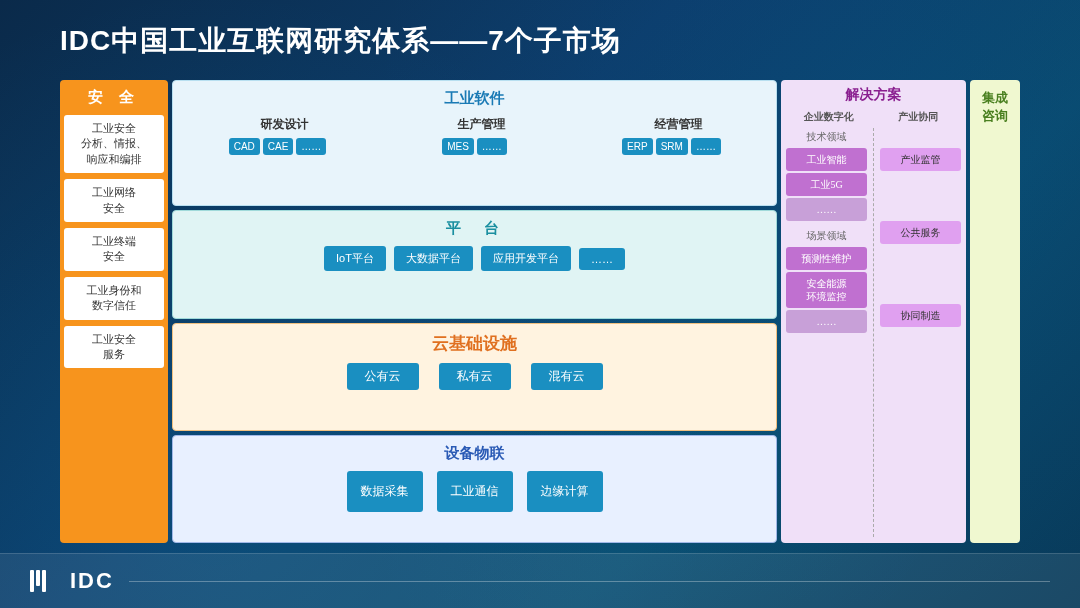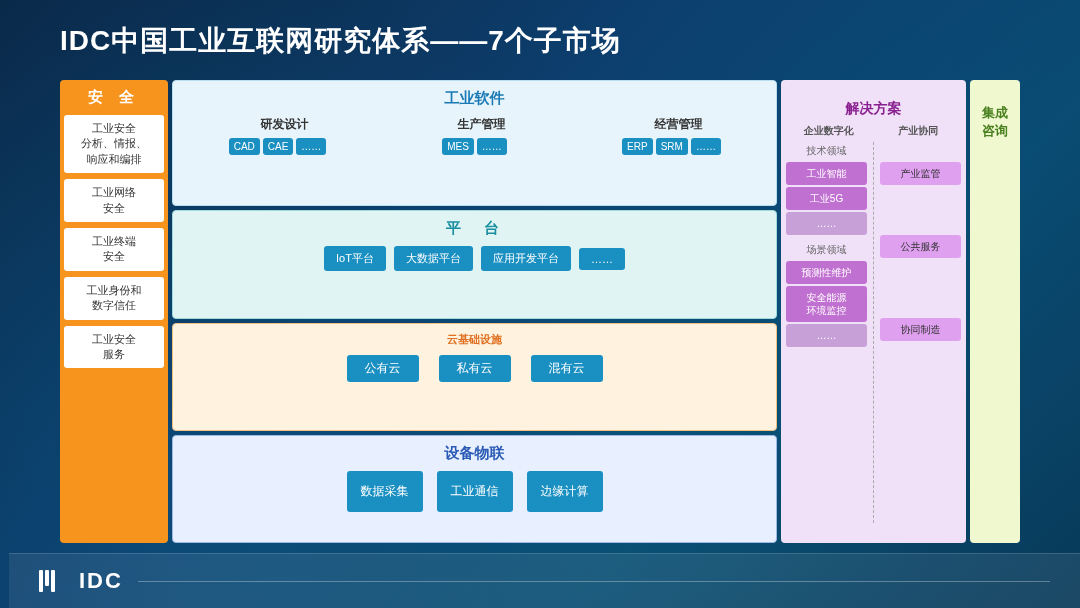--- a/index.html
+++ b/index.html
@@ -168,21 +168,21 @@
       background: #fff3e0;
       border-radius: 4px;
       padding: 8px 10px;
       flex: 1;
       border: 1px solid #f0c080;
       display: flex;
       flex-direction: column;
       align-items: center;
     }
     .cloud-title {
-      font-size: 11px;
+      font-size: 17px;
       font-weight: bold;
       color: #e07020;
       margin-bottom: 8px;
     }
     .cloud-tags {
       display: flex;
       flex-direction: row;
       gap: 20px;
     }
     .cloud-tag {
@@ -226,21 +226,21 @@
       width: 185px;
       flex-shrink: 0;
       display: flex;
       flex-direction: row;
       gap: 4px;
     }
     .solutions-left {
       flex: 1;
       background: #f0e0f8;
       border-radius: 4px;
-      padding: 20px 5px;
+      padding: 6px 5px;
       display: flex;
       flex-direction: column;
     }
     .solutions-header {
       text-align: center;
       font-size: 14px;
       font-weight: bold;
       color: #8a2090;
       margin-bottom: 6px;
     }
@@ -279,35 +279,35 @@
     
     .integration-col {
       width: 50px;
       flex-shrink: 0;
       background: #f0f8d0;
       border-radius: 4px;
       display: flex;
       flex-direction: column;
       align-items: center;
       justify-content: flex-start;
-      padding: 24px 4px;
+      padding: 9px 4px;
     }
     .integration-title {
       font-size: 13px;
       font-weight: bold;
       color: #4a8020;
       writing-mode: horizontal-tb;
       text-align: center;
       line-height: 1.4;
     }
     
     .footer {
       position: absolute;
       bottom: 0;
-      left: 9px;
+      left: 0;
       right: 0;
       height: 55px;
       background: rgba(255,255,255,0.08);
       border-top: 1px solid rgba(255,255,255,0.15);
       display: flex;
       align-items: center;
       padding: 0 30px;
     }
     .idc-logo {
       display: flex;
@@ -412,21 +412,21 @@
 
   <div class="solutions-col">
     <div class="solutions-left">
       <div class="solutions-header">解决方案</div>
       <div class="solutions-sub-headers">
         <div class="solutions-sub-header">企业数字化</div>
         <div class="solutions-sub-header">产业协同</div>
       </div>
       <div style="display:flex;flex-direction:row;gap:4px;flex:1;">
 
-        <div style="flex:1;display:flex;flex-direction:column;gap:2px;">
+        <div style="flex:1;display:flex;flex-direction:column;gap:2px;font-family:Liberation Serif, serif;">
           <div style="font-size:10px;color:#666;text-align:center;padding:2px 0;">技术领域</div>
           <div class="sol-item">工业智能</div>
           <div class="sol-item">工业5G</div>
           <div class="sol-item dots">……</div>
           <div style="font-size:10px;color:#666;text-align:center;padding:2px 0;margin-top:4px;">场景领域</div>
           <div class="sol-item">预测性维护</div>
           <div class="sol-item">安全能源<br>环境监控</div>
           <div class="sol-item dots">……</div>
         </div>
 

